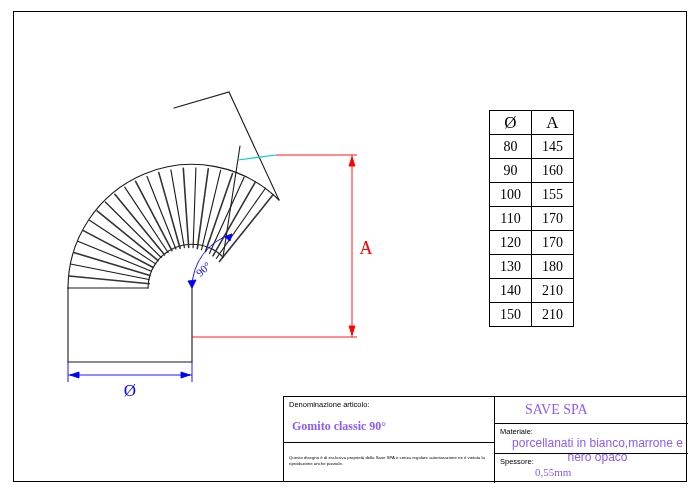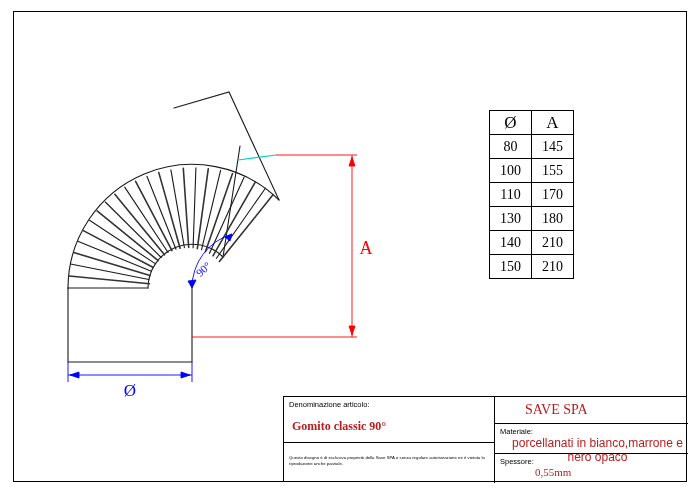--- a/index.html
+++ b/index.html
@@ -114,21 +114,21 @@
     left: 5px;
     top: 3px;
     font-size: 7.5px;
     color: #000000;
     font-family: "Liberation Sans", sans-serif;
   }
   .tb-value {
     position: absolute;
     left: 8px;
     font-size: 11px;
-    color: #b91c1c;
+    color: #8b5cf6;
     font-family: "Liberation Serif", serif;
   }
   #tb-article-value {
     top: 22px;
     font-size: 12px;
     font-weight: bold;
   }
   #tb-company-value {
     left: 30px;
     top: 5px;
@@ -249,25 +249,33 @@
         <th>Ø</th>
         <th>A</th>
       </tr>
     </thead>
     <tbody>
       <tr>
         <td>80</td>
         <td>145</td>
       </tr>
       <tr>
+        <td>90</td>
+        <td>160</td>
+      </tr>
+      <tr>
         <td>100</td>
         <td>155</td>
       </tr>
       <tr>
         <td>110</td>
+        <td>170</td>
+      </tr>
+      <tr>
+        <td>120</td>
         <td>170</td>
       </tr>
       <tr>
         <td>130</td>
         <td>180</td>
       </tr>
       <tr>
         <td>140</td>
         <td>210</td>
       </tr>

